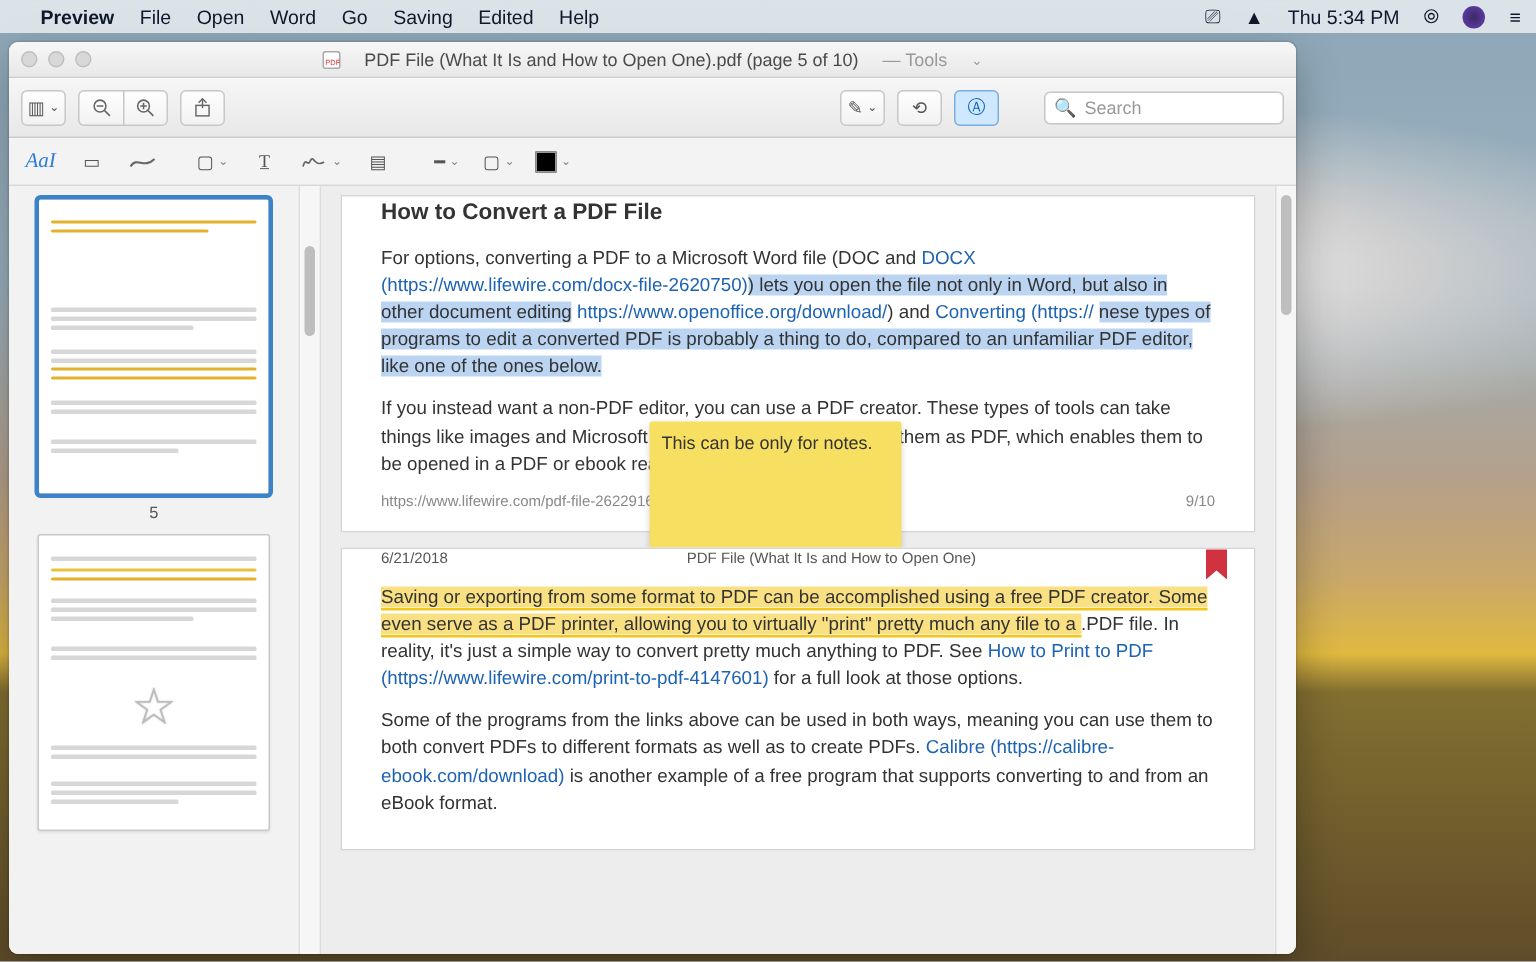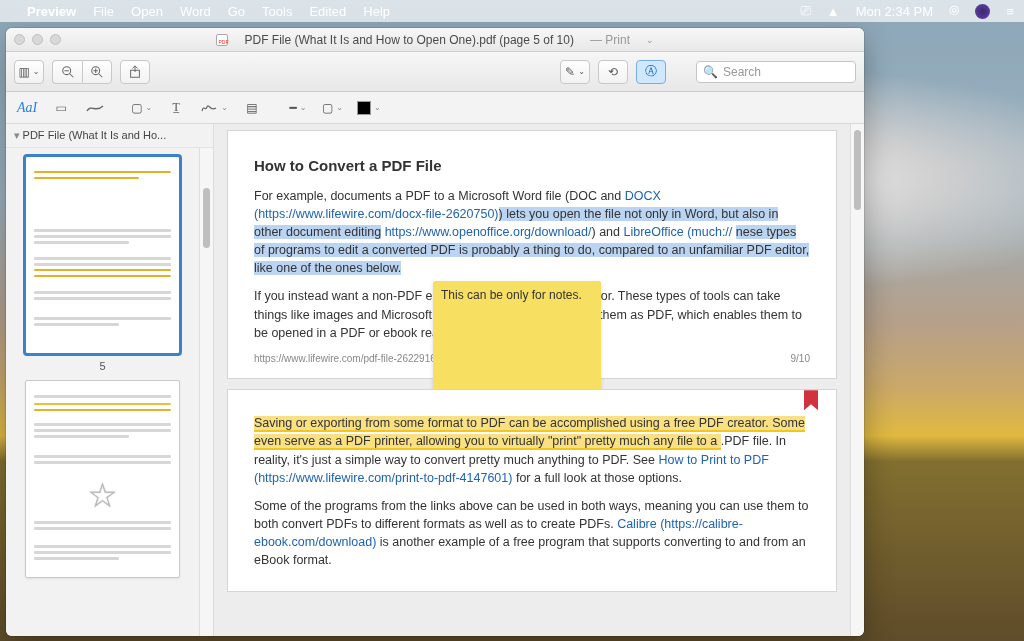--- a/index.html
+++ b/index.html
@@ -1,19 +1,19 @@
 <!DOCTYPE html>
 <html><head>
 <meta charset="utf-8">
 <style>
 * { margin: 0; padding: 0; box-sizing: border-box; }
 body { font-family: -apple-system, "Helvetica Neue", sans-serif; font-size: 13px; width: 1024px; height: 641px; overflow: hidden; background: #888; position: relative; }
 .desktop-bg { position: absolute; inset: 0; background: linear-gradient(to bottom, #8DA7B8 0%, #9AB0BE 30%, #B5A08A 50%, #C9A86A 60%, #E0B940 68%, #826F30 72%, #5F4C2A 100%); z-index: 0; }
 .desktop-bg::before { content: ""; position: absolute; inset: 0; background: radial-gradient(ellipse 700px 200px at 75% 28%, #EFEFEF 0%, #CFCFCF 25%, transparent 55%); }
-.menubar { position: absolute; top: 0; left: 0; right: 0; height: 22px; background: rgba(255,255,255,.68); backdrop-filter: blur(8px); display: flex; align-items: center; font-size: 13px; color: #ffffff; z-index: 100; padding: 0 10px; }
+.menubar { position: absolute; top: 0; left: 0; right: 0; height: 22px; background: rgba(255,255,255,.68); backdrop-filter: blur(8px); display: flex; align-items: center; font-size: 13px; color: #0f172a; z-index: 100; padding: 0 10px; }
 .menubar .left { display: flex; align-items: center; gap: 17px; }
 .menubar .right { margin-left: auto; display: flex; align-items: center; gap: 16px; }
 .apple { font-size: 14px; }
 .menubar b { font-weight: 600; }
 
 .window { position: absolute; top: 28px; left: 6px; width: 858px; height: 608px; background: #ECECEC; border-radius: 6px; box-shadow: 0 10px 30px rgba(0,0,0,.3), 0 0 0 1px rgba(0,0,0,.1); overflow: hidden; z-index: 10; display: flex; flex-direction: column; }
 .titlebar { height: 24px; background: linear-gradient(#F7F7F7,#E8E8E8); border-bottom: 1px solid #CFCFCF; display: flex; align-items: center; padding: 0 8px; font-size: 12px; color: #555; gap: 6px; position: relative; }
 .traffic { display: flex; gap: 7px; margin-right: 8px; }
 .traffic span { width: 11px; height: 11px; border-radius: 50%; background:#D8D8D8; border:1px solid #BFBFBF; }
 .titlecenter { position: absolute; left: 0; right: 0; display: flex; justify-content: center; align-items: center; gap: 16px; pointer-events: none; }
@@ -47,21 +47,21 @@
 .thumb.p6 { height:198px;}
 .thumb.selected::after { content:""; position:absolute; inset:-3px; border:3px solid #3B82C8; border-radius:4px;}
 .thumb .fake { position:absolute; left:8px; right:8px; height:3px; background:#D7D7D7; border-radius:1px;}
 .thumb .hl { background:#E3B22C; height:2px;}
 .thumb .star { position:absolute; left:50%; top:58%; transform:translate(-50%,-50%); font-size:34px; color:#BDBDBD; text-shadow:0 0 1px #999;}
 .pg-num { text-align:center; font-size:11px; color:#555; margin-top:-2px;}
 .sb-scroll { width:14px; background:#F6F6F6; border-left:1px solid #DDD;}
 .sb-scroll .thumbknob {margin:40px 3px 0; height:60px; background:#BEBEBE; border-radius:4px;}
 
 .pages { flex: 1; background:#EDEDED; overflow: hidden; position: relative; padding: 6px 8px; }
-.page { background:#fff; border:1px solid #D5D5D5; width: 610px; margin: 0 auto 10px; padding: 24px 26px 12px; position: relative; color:#333; font-size:12.5px; line-height:1.45;}
+.page { background:#fff; border:1px solid #D5D5D5; width: 610px; margin: 0 auto 10px; padding: 0 26px 12px; position: relative; color:#333; font-size:12.5px; line-height:1.45;}
 .page h2 { font-size: 15px; font-weight: 700; margin-bottom: 10px;}
 .page p { margin-bottom: 10px;}
 .link { color:#1D63B2;}
 .hl-sel { background: rgba(56,131,219,.35);}
 .hl-yellow { background: rgba(243,198,29,.55); box-shadow: 0 2px 0 #F3C61C;}
 .footer { display:flex; justify-content:space-between; font-size:10px; color:#888; margin-top:6px;}
 .date-hdr{display:flex;justify-content:space-between;font-size:10px;color:#555;margin-bottom:8px;}
 .bookmark { position:absolute; top:0; right:18px; width:14px; height:20px; background:#D0333F; clip-path: polygon(0 0,100% 0,100% 100%,50% 70%,0 100%);}
 .ad-lbl { text-align:center; font-size:9px; color:#999; margin-top:-6px;}
 
@@ -77,45 +77,45 @@
 <div class="desktop-bg"></div>
 
 <div class="menubar">
   <div class="left">
     <span class="apple"></span>
     <b>Preview</b>
     <span>File</span>
     <span>Open</span>
     <span>Word</span>
     <span>Go</span>
-    <span>Tools</span>
+    <span>Saving</span>
     <span>Edited</span>
     <span>Help</span>
   </div>
   <div class="right">
     <span>⎚</span>
     <span>▲</span>
-    <span>Mon 2:34 PM</span>
+    <span>Thu 5:34 PM</span>
     <span>⦾</span>
     <span style="width:15px;height:15px;border-radius:50%;background:radial-gradient(circle,#392A68,#6A3FB3);display:inline-block;"></span>
     <span>≡</span>
   </div>
 </div>
 
 <div class="window">
   <div class="titlebar">
     <div class="traffic">
       <span></span>
       <span></span>
       <span></span>
     </div>
     <div class="titlecenter">
       <span class="doc-dot"></span>
       <span class="titletext">PDF File (What It Is and How to Open One).pdf (page 5 of 10)</span>
-      <span class="edited">— Print</span>
+      <span class="edited">— Tools</span>
       <span class="edited" style="font-size:9px;">⌄</span>
     </div>
   </div>
 
   <div class="toolbar">
     <div class="tb-group">
       <div class="tb-btn">▥<span style="font-size:8px;margin-left:3px;">⌄</span></div>
     </div>
     <div class="tb-group">
       <div class="tb-btn">
@@ -176,21 +176,20 @@
     <div class="mk">━<span class="caret">⌄</span></div>
     <div class="mk">▢<span class="caret">⌄</span></div>
     <div class="mk">
         <span class="sw-black"></span>
         <span class="caret">⌄</span>
       </div>
   </div>
 
   <div class="content-area">
     <div class="sidebar">
-      <div class="sb-head">PDF File (What It Is and Ho...</div>
       <div style="display:flex;flex:1;min-height:0;">
         <div class="thumbs">
           <div class="thumb p5 selected">
             <div class="fake hl" style="top:14px;left:8px;right:8px;"></div>
             <div class="fake hl" style="top:20px;left:8px;right:40px;"></div>
             <div class="fake" style="top:72px;"></div>
               <div class="fake" style="top:78px;"></div>
             <div class="fake" style="top:84px;right:50px;"></div>
             <div class="fake" style="top:100px;"></div>
               <div class="fake" style="top:106px;"></div>
@@ -222,36 +221,41 @@
         <div class="sb-scroll">
             <div class="thumbknob"></div>
           </div>
       </div>
     </div>
 
     <div class="pages">
       <div class="page">
         <h2>How to Convert a PDF File</h2>
         <p>
-          <span>For example, documents a PDF to a Microsoft Word file (DOC and </span><span class="link">DOCX (https://www.lifewire.com/docx-file-2620750)</span><span class="hl-sel">) lets you open the file not only in Word, but also in other document editing</span>
-          <span class="link">https://www.openoffice.org/download/</span><span>) and </span><span class="link">LibreOffice (much://</span>
+          <span>For options, converting a PDF to a Microsoft Word file (DOC and </span><span class="link">DOCX (https://www.lifewire.com/docx-file-2620750)</span><span class="hl-sel">) lets you open the file not only in Word, but also in other document editing</span>
+          <span class="link">https://www.openoffice.org/download/</span><span>) and </span><span class="link">Converting (https://</span>
           <span class="hl-sel">nese types of programs to edit a converted PDF is probably a thing to do, compared to an unfamiliar PDF editor, like one of the ones below.</span>
         </p>
         <p>If you instead want a non-PDF editor, you can use a PDF creator. These types of tools can take things like images and Microsoft Word documents, and export them as PDF, which enables them to be opened in a PDF or ebook reader.</p>
         <div class="footer">
           <span>https://www.lifewire.com/pdf-file-2622916</span>
           <span>9/10</span>
         </div>
         <div class="sticky">
           <span>This can be only for notes.</span>
         </div>
       </div>
 
       <div class="page">
         <div class="bookmark"></div>
+        <div class="date-hdr">
+          <span>6/21/2018</span>
+          <span>PDF File (What It Is and How to Open One)</span>
+          <span></span>
+        </div>
         <p>
           <span class="hl-yellow">Saving or exporting from some format to PDF can be accomplished using a free PDF creator. Some even serve as a PDF printer, allowing you to virtually "print" pretty much any file to a </span><span>.PDF file. In reality, it's just a simple way to convert pretty much anything to PDF. See </span><span class="link">How to Print to PDF (https://www.lifewire.com/print-to-pdf-4147601)</span><span> for a full look at those options.</span>
         </p>
         <p>
           <span>Some of the programs from the links above can be used in both ways, meaning you can use them to both convert PDFs to different formats as well as to create PDFs. </span><span class="link">Calibre (https://calibre-ebook.com/download)</span><span> is another example of a free program that supports converting to and from an eBook format.</span>
         </p>
       </div>
     </div>
     <div class="right-scroll">
         <div class="thumbknob"></div>

